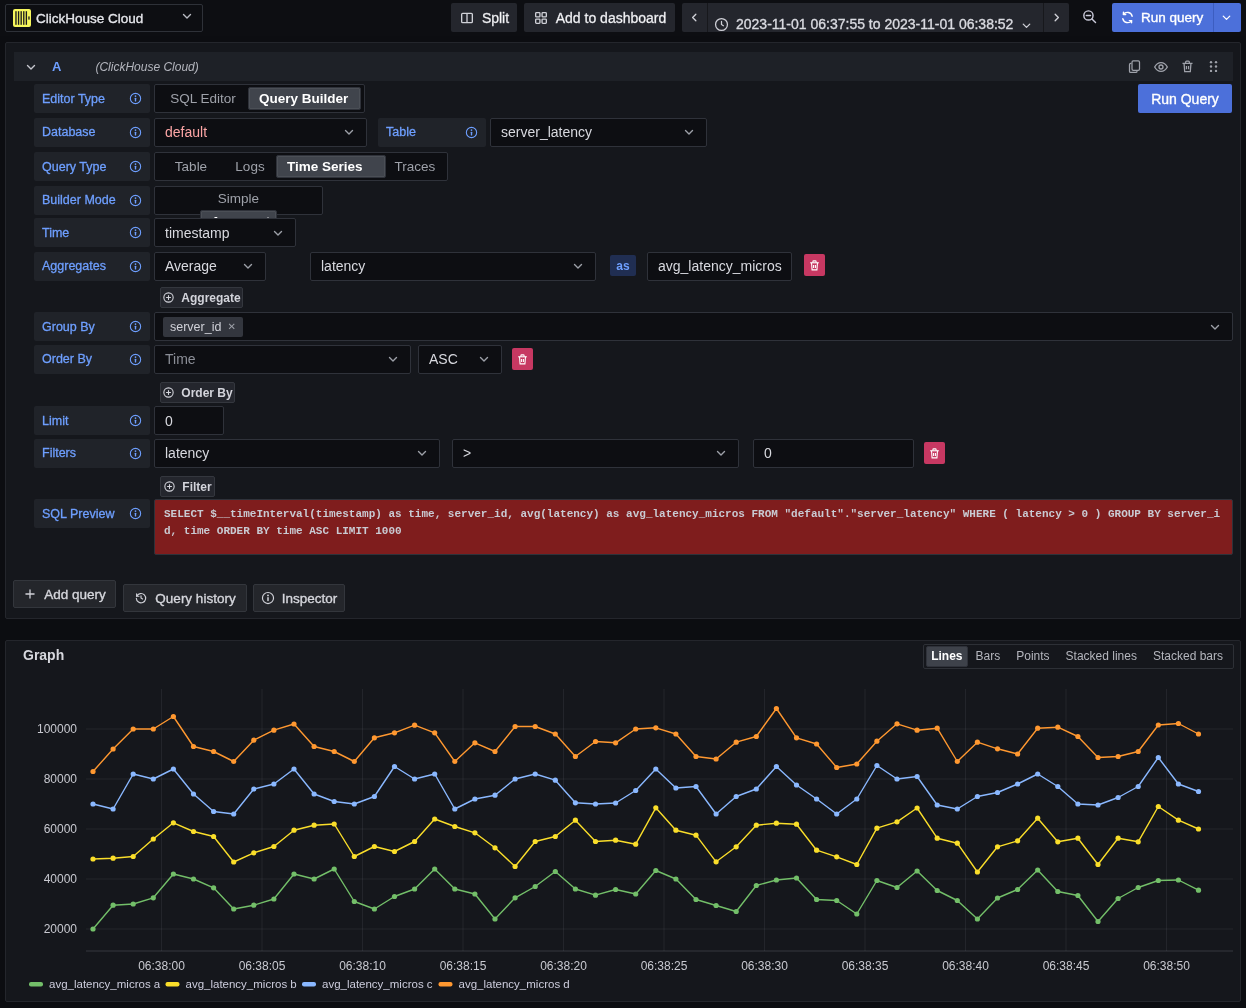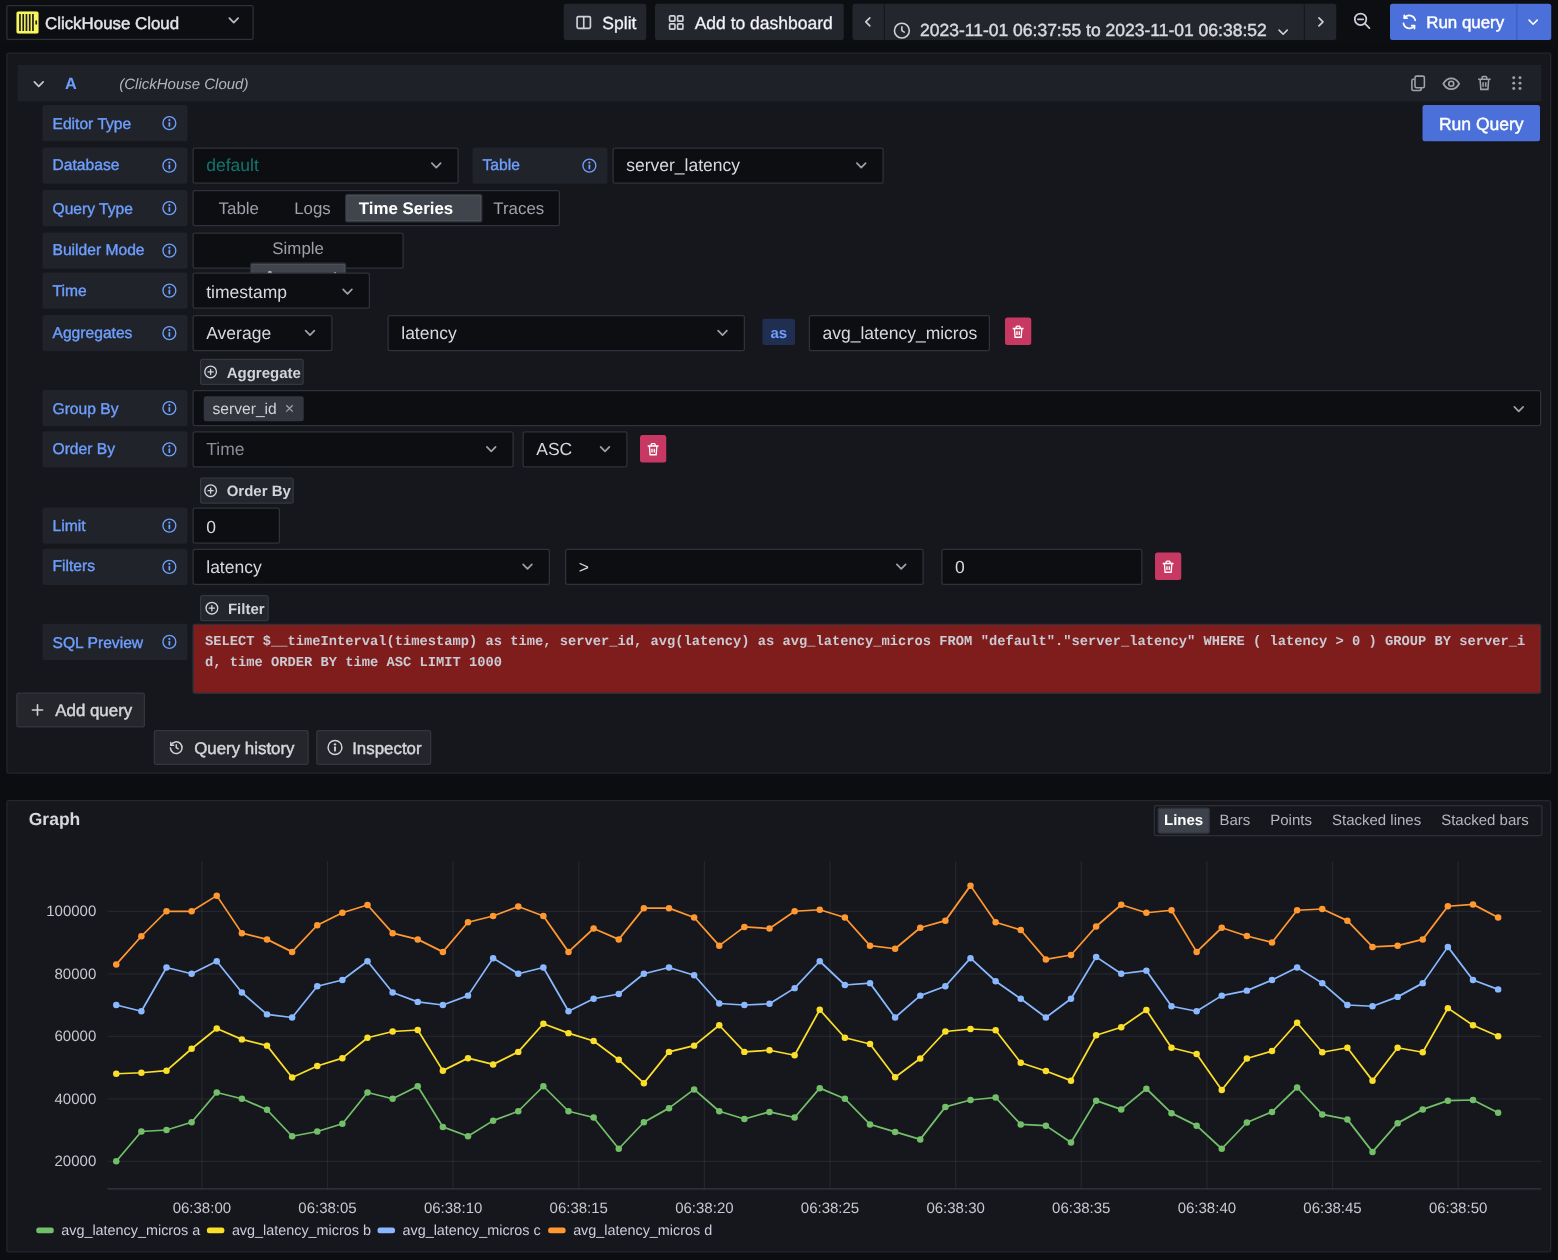--- a/index.html
+++ b/index.html
@@ -154,33 +154,37 @@
       </div>
 </div>
 <div class="lbl" style="left:34px;top:84px;width:116px;height:29px;align-items:center;">
       <span>Editor Type</span>
       <svg width="13" height="13" viewBox="0 0 24 24" fill="none">
         <circle cx="12" cy="12" r="9.5" stroke="#6e9fff" stroke-width="2"></circle>
         <circle cx="12" cy="7.6" r="1.6" fill="#6e9fff"></circle>
         <rect x="10.7" y="10.4" width="2.6" height="7.2" rx="1.2" fill="#6e9fff"></rect>
       </svg>
     </div>
+<div class="rgrp" style="left:154px;top:84px;width:211px;height:29px;">
+      <div class="ritem" style="width:90px">SQL Editor</div>
+      <div class="ritem sel" style="width:113px">Query Builder</div>
+    </div>
 <div class="runq2" style="left:1138px;top:84px;width:94px;height:29px;">
       <span>Run Query</span>
     </div>
 <div class="lbl" style="left:34px;top:117.5px;width:116px;height:29px;">
       <span>Database</span>
       <svg width="13" height="13" viewBox="0 0 24 24" fill="none">
         <circle cx="12" cy="12" r="9.5" stroke="#6e9fff" stroke-width="2"></circle>
         <circle cx="12" cy="7.6" r="1.6" fill="#6e9fff"></circle>
         <rect x="10.7" y="10.4" width="2.6" height="7.2" rx="1.2" fill="#6e9fff"></rect>
       </svg>
     </div>
 <div class="sel" style="left:154px;top:117.5px;width:213px;height:29px;">
-      <span style="color:#0f766e">default</span>
+      <span style="color:#fca5a5">default</span>
       <span class="car">
         <svg width="14" height="14" viewBox="0 0 24 24" fill="none" stroke="#9da0a8" stroke-width="2.4" stroke-linecap="round" stroke-linejoin="round">
           <path d="M6 9.5l6 6 6-6"></path>
         </svg>
       </span>
     </div>
 <div class="lbl" style="left:378px;top:117.5px;width:108px;height:29px;">
       <span>Table</span>
       <svg width="13" height="13" viewBox="0 0 24 24" fill="none">
         <circle cx="12" cy="12" r="9.5" stroke="#6e9fff" stroke-width="2"></circle>
@@ -394,21 +398,21 @@
       <svg width="13" height="13" viewBox="0 0 24 24" fill="none">
         <circle cx="12" cy="12" r="9.5" stroke="#6e9fff" stroke-width="2"></circle>
         <circle cx="12" cy="7.6" r="1.6" fill="#6e9fff"></circle>
         <rect x="10.7" y="10.4" width="2.6" height="7.2" rx="1.2" fill="#6e9fff"></rect>
       </svg>
     </div>
 <div class="sqlbox" style="left:154px;top:499px;width:1079px;height:55.5px;">
       <div>SELECT $__timeInterval(timestamp) as time, server_id, avg(latency) as avg_latency_micros FROM "default"."server_latency" WHERE ( latency &gt; 0 ) GROUP BY server_i</div>
       <div>d, time ORDER BY time ASC LIMIT 1000</div>
     </div>
-<div class="abtn" style="left:13px;top:554px;width:103px">
+<div class="abtn" style="left:13px;top:580px;width:103px">
       <svg width="14" height="14" viewBox="0 0 24 24" fill="none" stroke="#d0d1d8" stroke-width="2.2" stroke-linecap="round">
         <path d="M12 5v14M5 12h14"></path>
       </svg>
       <span>Add query</span>
     </div>
 <div class="abtn" style="left:123px;top:584px;width:124px">
       <svg width="14" height="14" viewBox="0 0 24 24" fill="none" stroke="#d0d1d8" stroke-width="2" stroke-linecap="round">
         <path d="M4.5 5v4h4"></path>
         <path d="M4.7 9a8 8 0 1 1-.7 3.5"></path>
         <path d="M12 8.2V12l2.7 1.8"></path>

